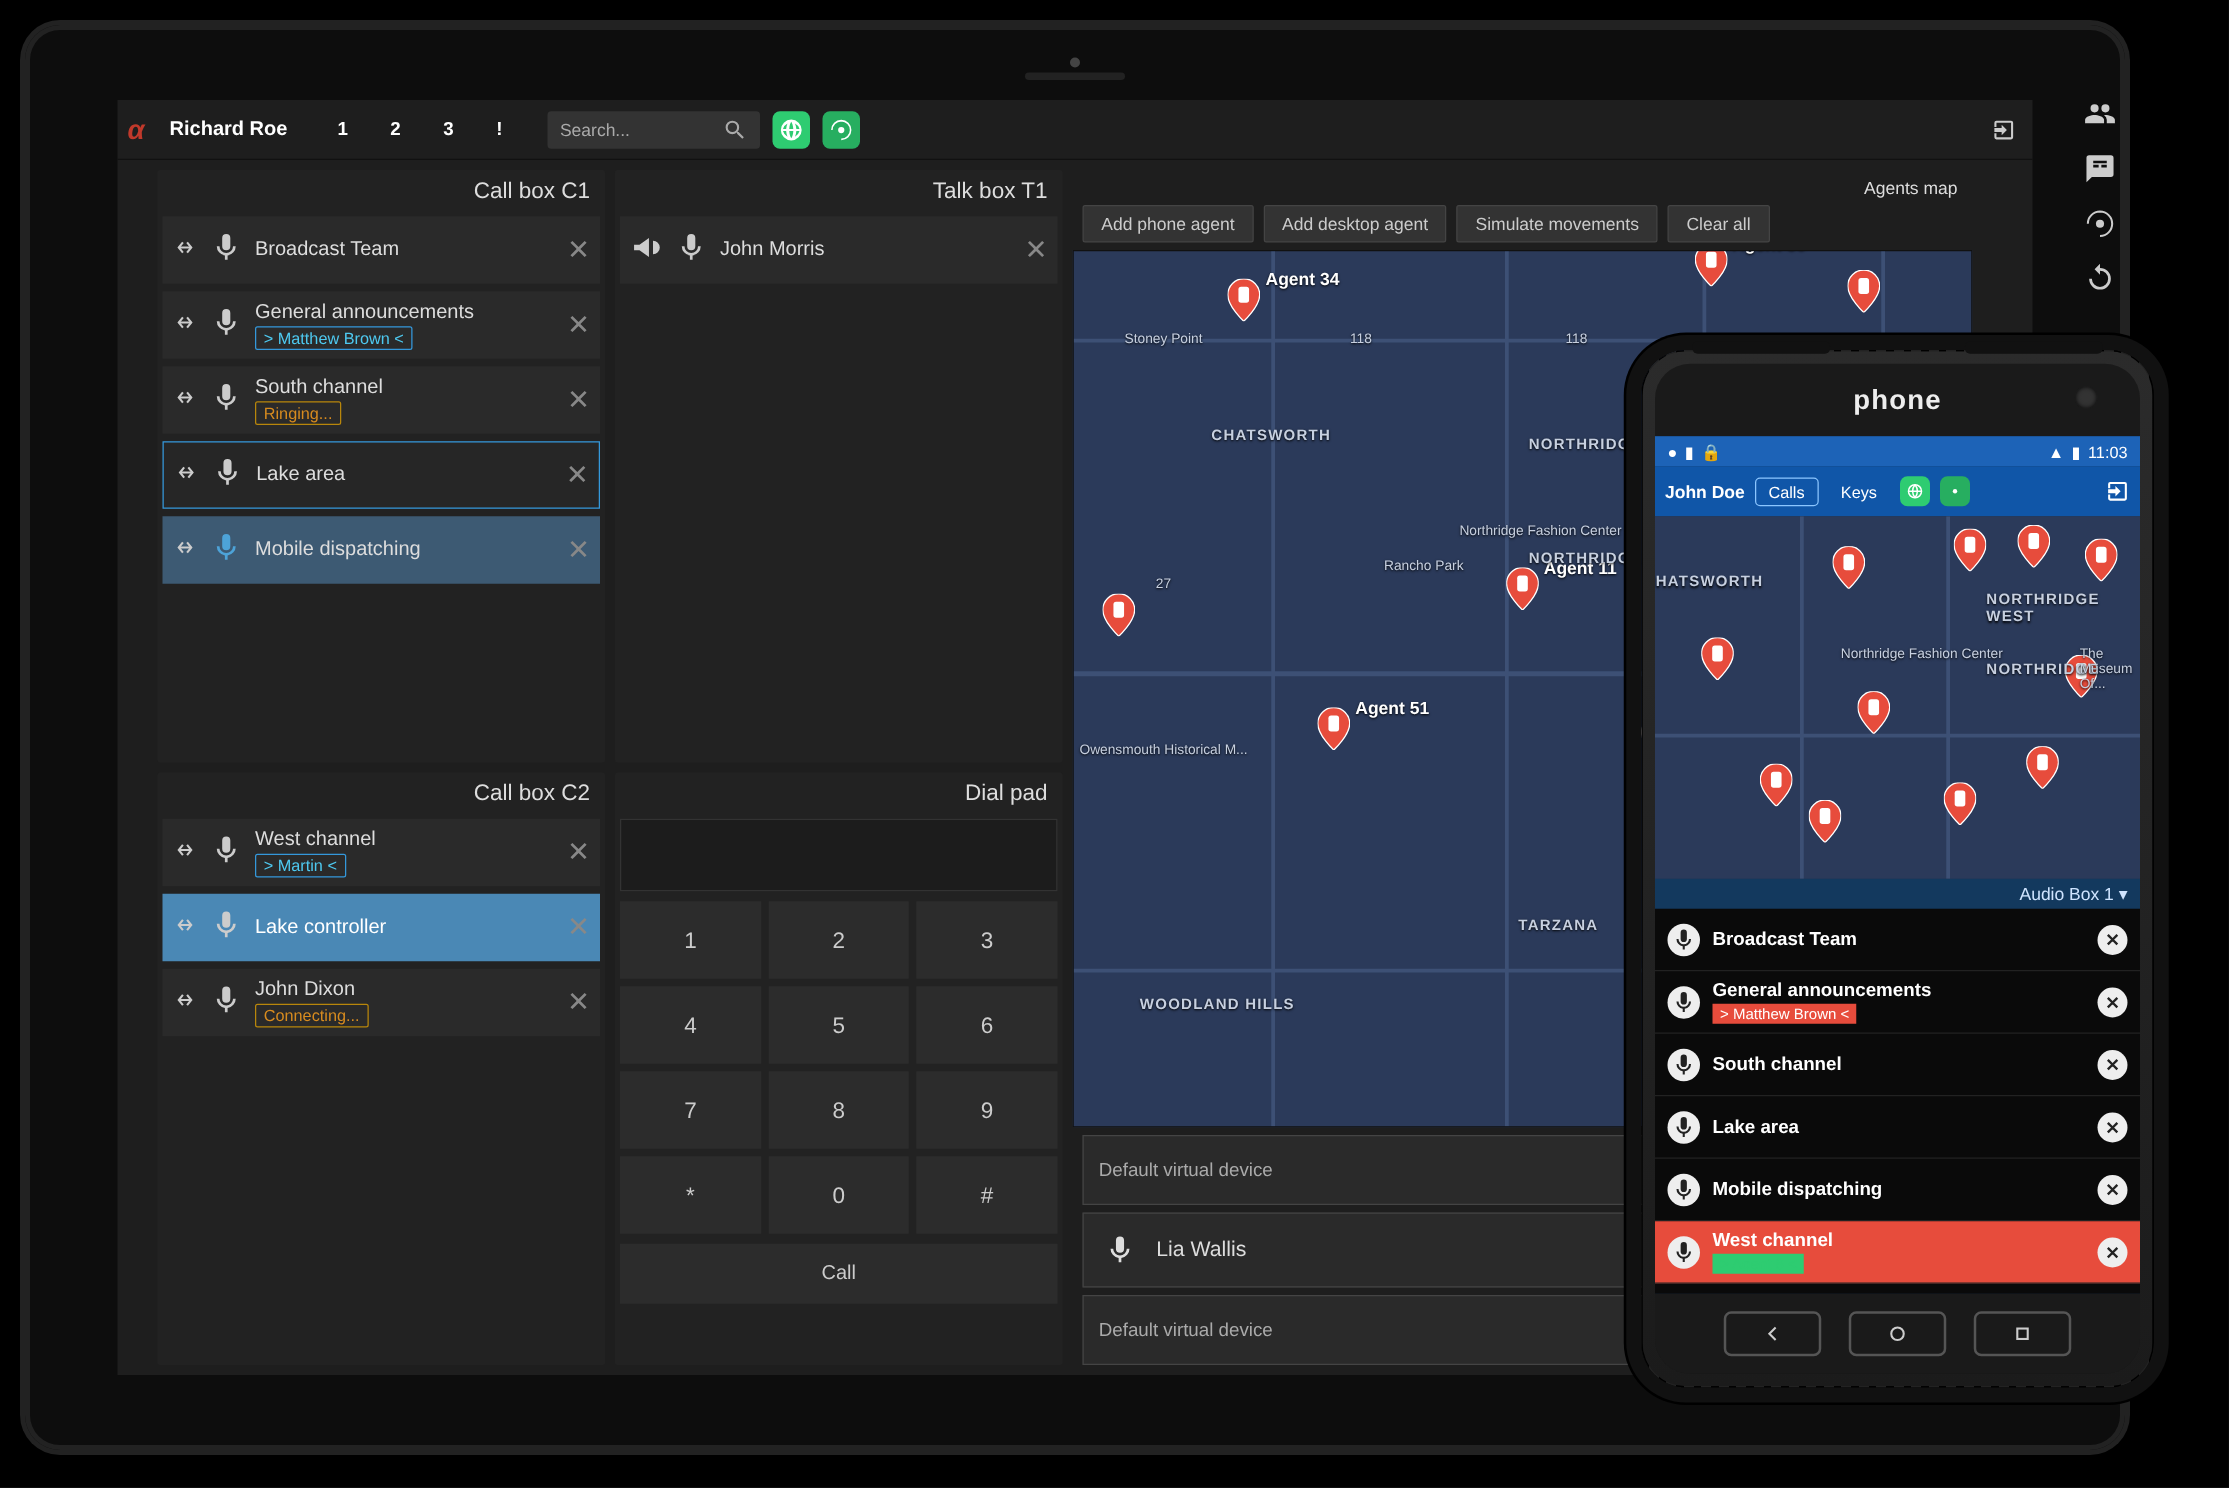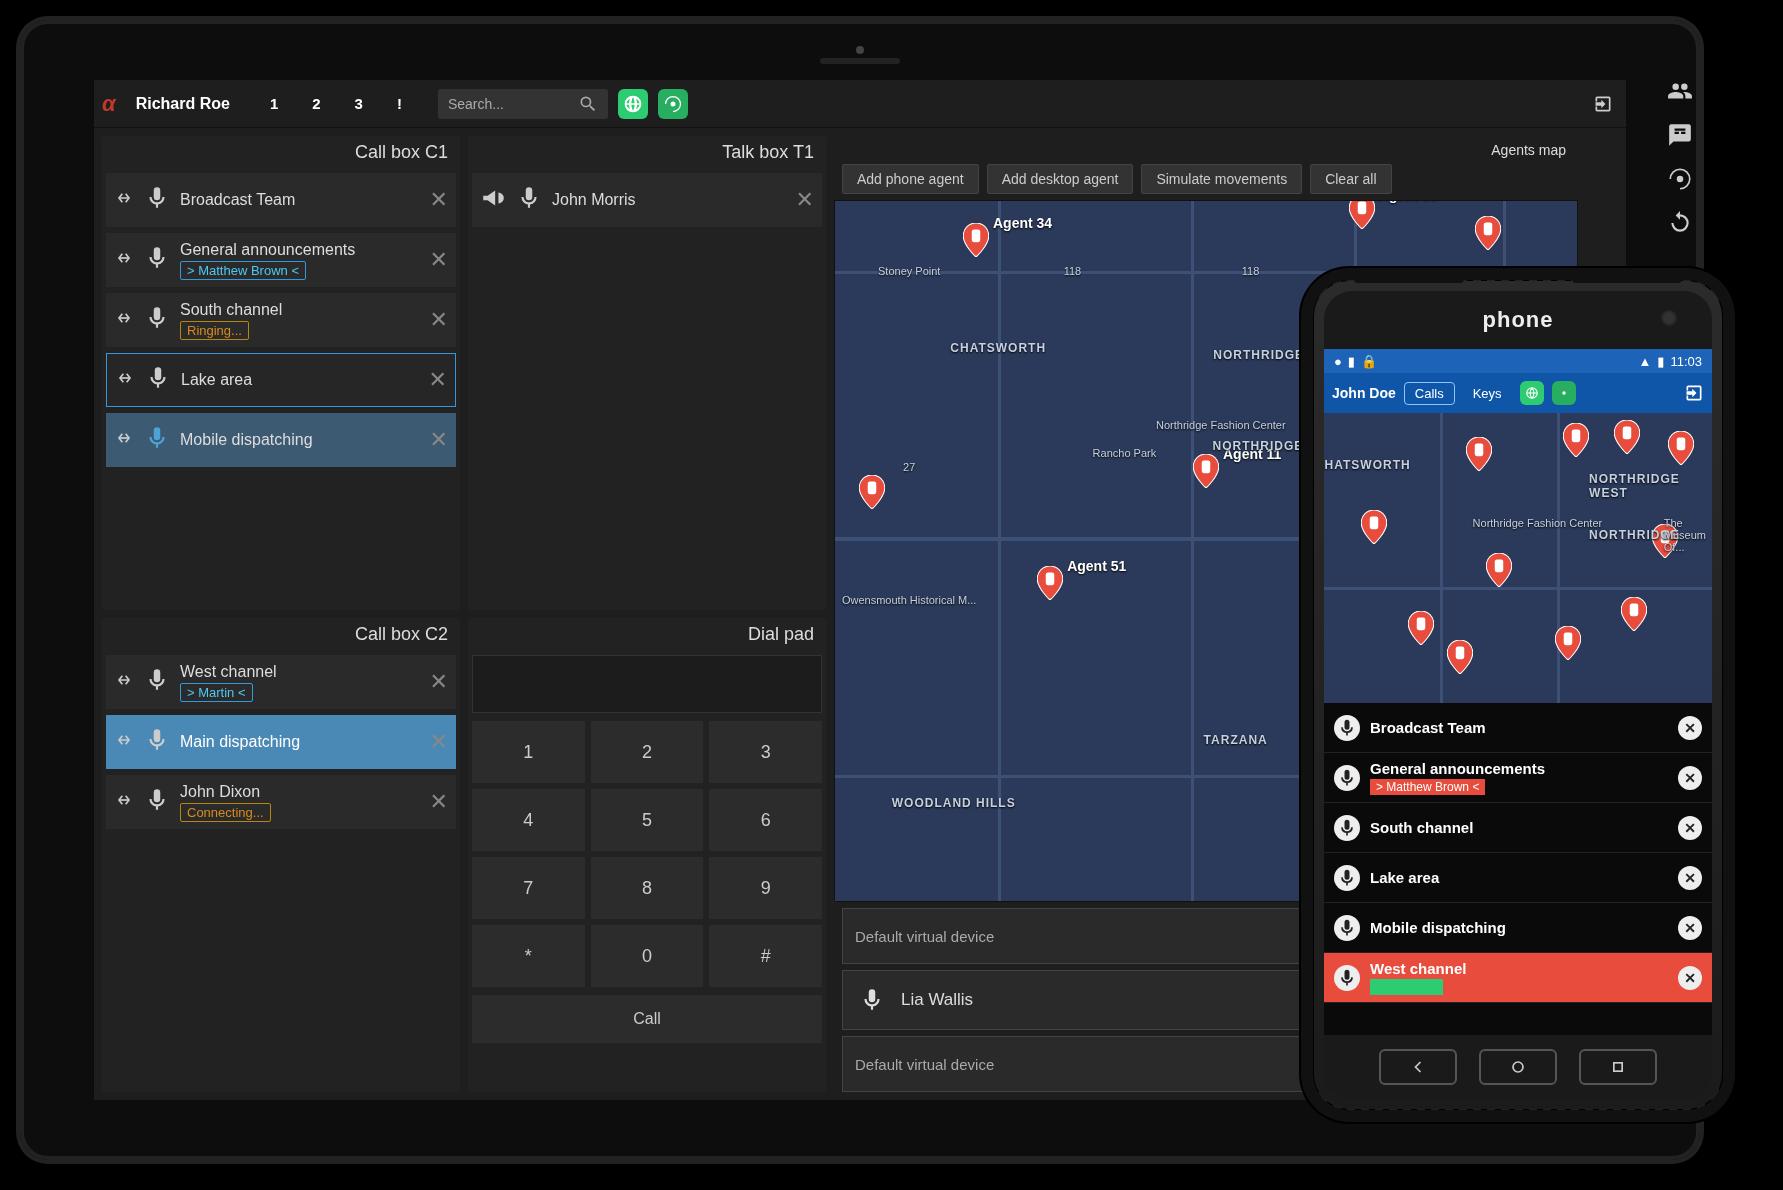--- a/index.html
+++ b/index.html
@@ -75,20 +75,21 @@
 }
 .rail-ico { color: #ccc; }
 
 
 .main {
   flex: 1; display: grid; position: relative;
   grid-template-columns: 358px 358px 1fr;
   grid-template-rows: 1fr 1fr;
   gap: 8px;
   padding: 8px 48px 8px 8px;
+  margin-left: 24px;
 }
 .panel { background: #222; border-radius: 2px; display: flex; flex-direction: column; overflow: hidden; }
 .panel-h { text-align: right; padding: 6px 12px; color: #ddd; font-size: 18px; }
 
 .c1 { grid-column: 1; grid-row: 1; }
 .t1 { grid-column: 2; grid-row: 1; }
 .c2 { grid-column: 1; grid-row: 2; }
 .dp { grid-column: 2; grid-row: 2; }
 .mapwrap { grid-column: 3; grid-row: 1 / span 2; display: flex; flex-direction: column; gap: 6px; }
 
@@ -438,21 +439,21 @@
             </div>
             <div class="row sel-solid">
               <span><svg class="i share-ico" viewBox="0 0 24 24">
                   <path d="M10 7l-4 5 4 5M14 7l4 5-4 5" fill="none" stroke="currentColor" stroke-width="2"></path>
                   <path d="M6 12h12" stroke="currentColor" stroke-width="2"></path>
                 </svg></span>
               <span><svg class="i-lg mic-ico" viewBox="0 0 24 24">
                   <path d="M12 14a3 3 0 003-3V5a3 3 0 10-6 0v6a3 3 0 003 3zm5-3a5 5 0 01-10 0H5a7 7 0 006 6.92V21h2v-3.08A7 7 0 0019 11h-2z"></path>
                 </svg></span>
               <div class="col">
-                <span class="lbl">Main dispatching</span>
+                <span class="lbl">Lake controller</span>
               </div>
               <span class="x">✕</span>
             </div>
             <div class="row ">
               <span><svg class="i share-ico" viewBox="0 0 24 24">
                   <path d="M10 7l-4 5 4 5M14 7l4 5-4 5" fill="none" stroke="currentColor" stroke-width="2"></path>
                   <path d="M6 12h12" stroke="currentColor" stroke-width="2"></path>
                 </svg></span>
               <span><svg class="i-lg mic-ico" viewBox="0 0 24 24">
                   <path d="M12 14a3 3 0 003-3V5a3 3 0 10-6 0v6a3 3 0 003 3zm5-3a5 5 0 01-10 0H5a7 7 0 006 6.92V21h2v-3.08A7 7 0 0019 11h-2z"></path>
@@ -676,20 +677,21 @@
           <div class="agent-pin" style="left: 92%; top: 18%;"><svg viewBox="0 0 24 32">
               <path fill="#e74c3c" stroke="#fff" stroke-width="1" d="M12 0C5.4 0 0 5.4 0 12c0 9 12 20 12 20s12-11 12-20C24 5.4 18.6 0 12 0z"></path>
               <rect x="8" y="6" width="8" height="12" rx="2" fill="#fff"></rect>
             </svg></div>
           <div class="area-lbl" style="left: 10%; top: 18%;">CHATSWORTH</div>
           <div class="area-lbl" style="left: 80%; top: 25%;">NORTHRIDGE WEST</div>
           <div class="area-lbl" style="left: 80%; top: 42%;">NORTHRIDGE</div>
           <div class="area-lbl reg" style="left: 55%; top: 38%;">Northridge Fashion Center</div>
           <div class="area-lbl reg" style="left: 93%; top: 42%;">The Museum Of...</div>
         </div>
+      <div class="audio-header">Audio Box 1 ▾</div>
       <div class="plist" id="plist">
           <div class="prow">
             <span class="pmic">
               <svg class="i" viewBox="0 0 24 24">
                 <path d="M12 14a3 3 0 003-3V5a3 3 0 10-6 0v6a3 3 0 003 3zm5-3a5 5 0 01-10 0H5a7 7 0 006 6.92V21h2v-3.08A7 7 0 0019 11h-2z"></path>
               </svg>
             </span>
             <div class="pcol">
               <span class="plbl">Broadcast Team</span>
             </div>

